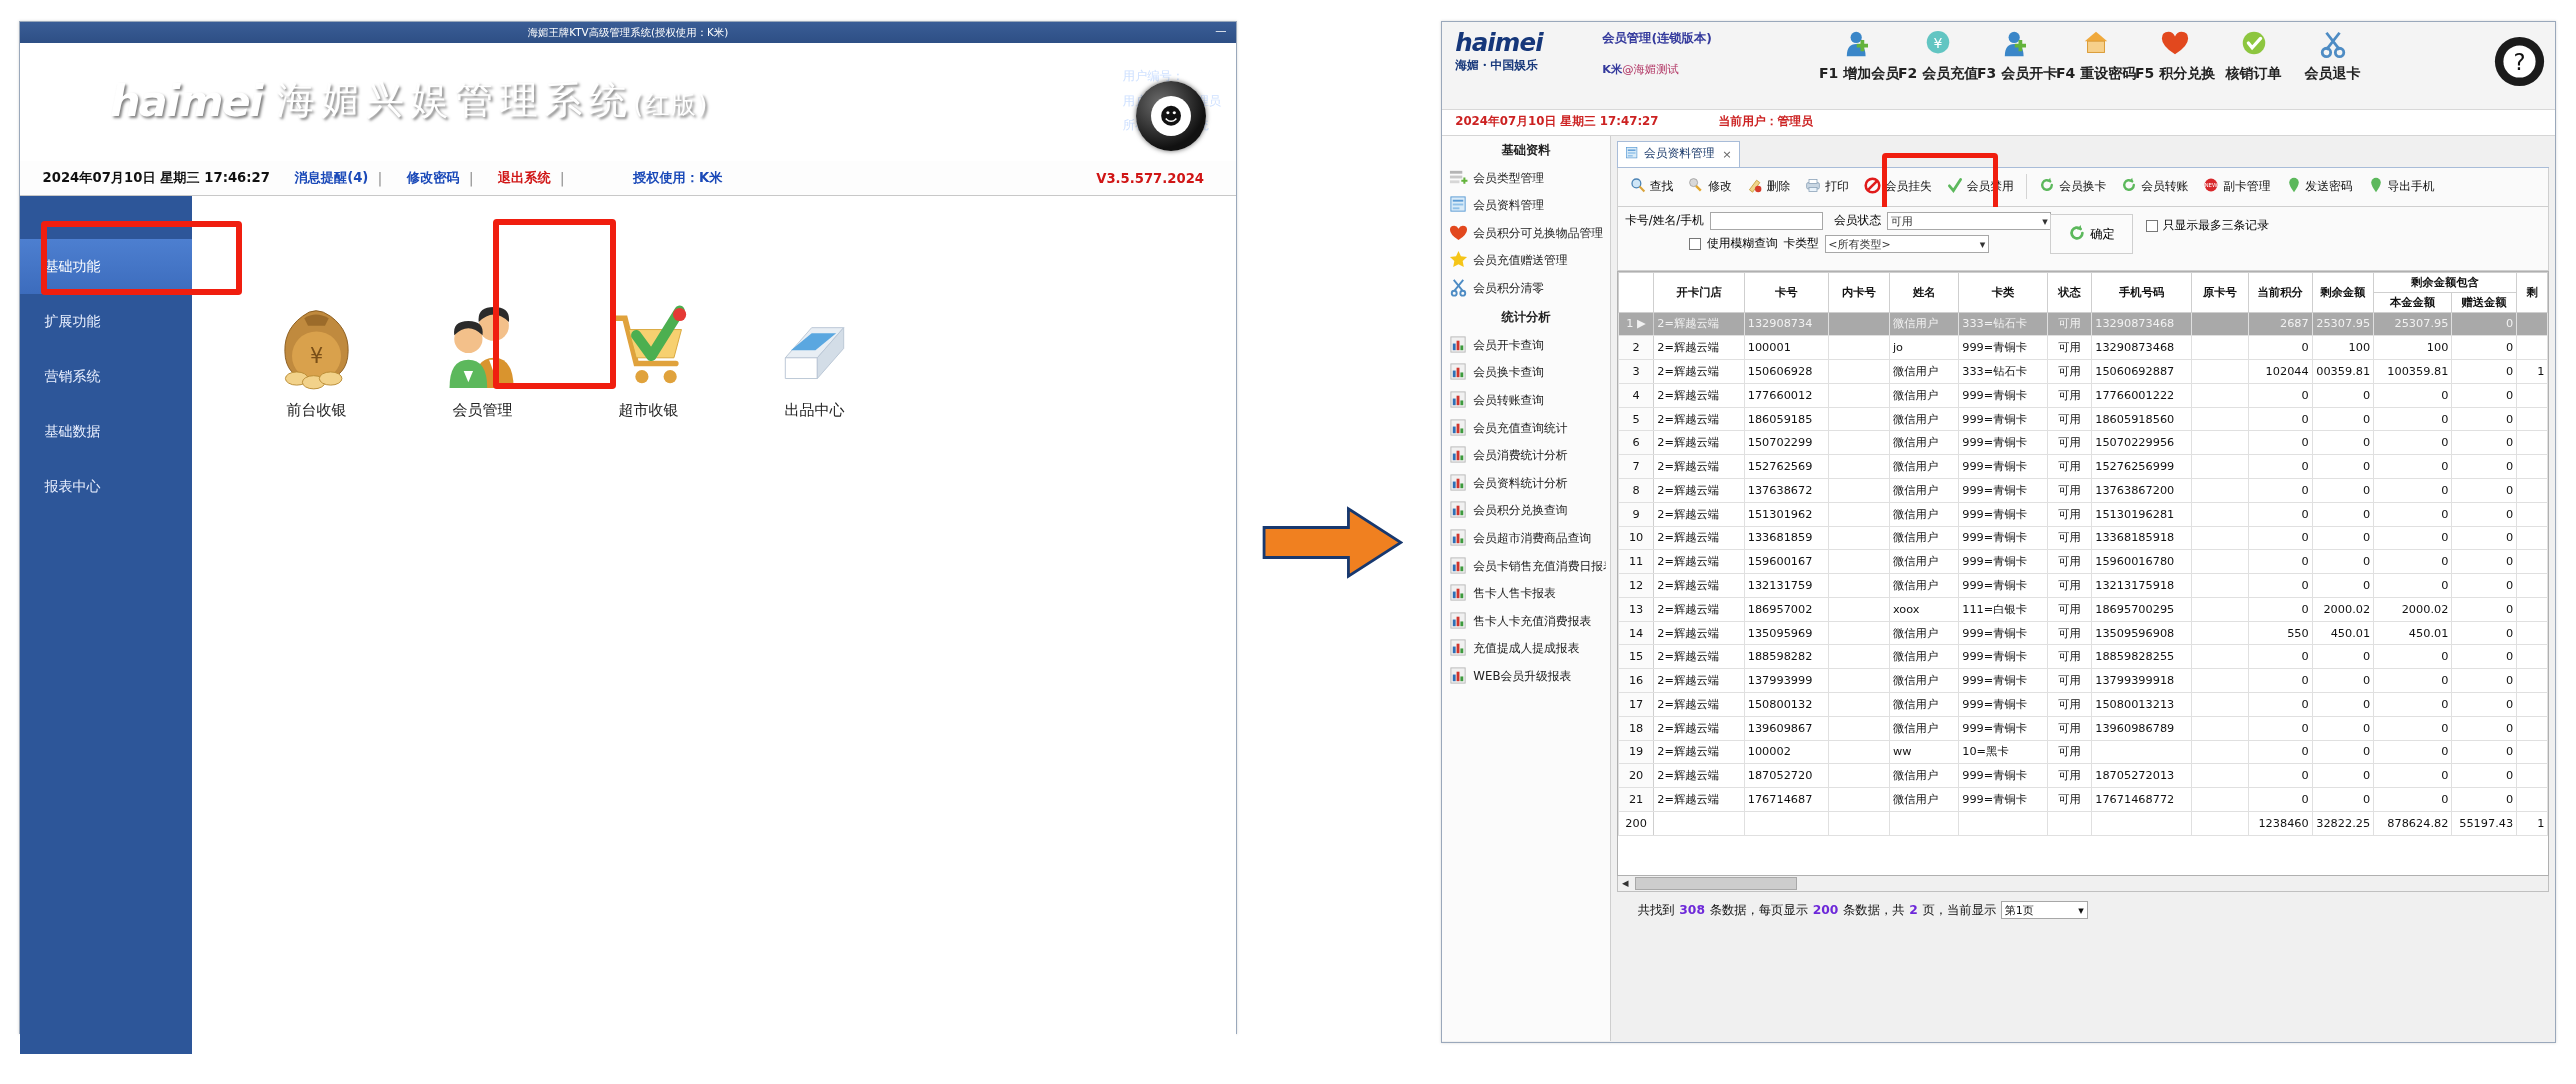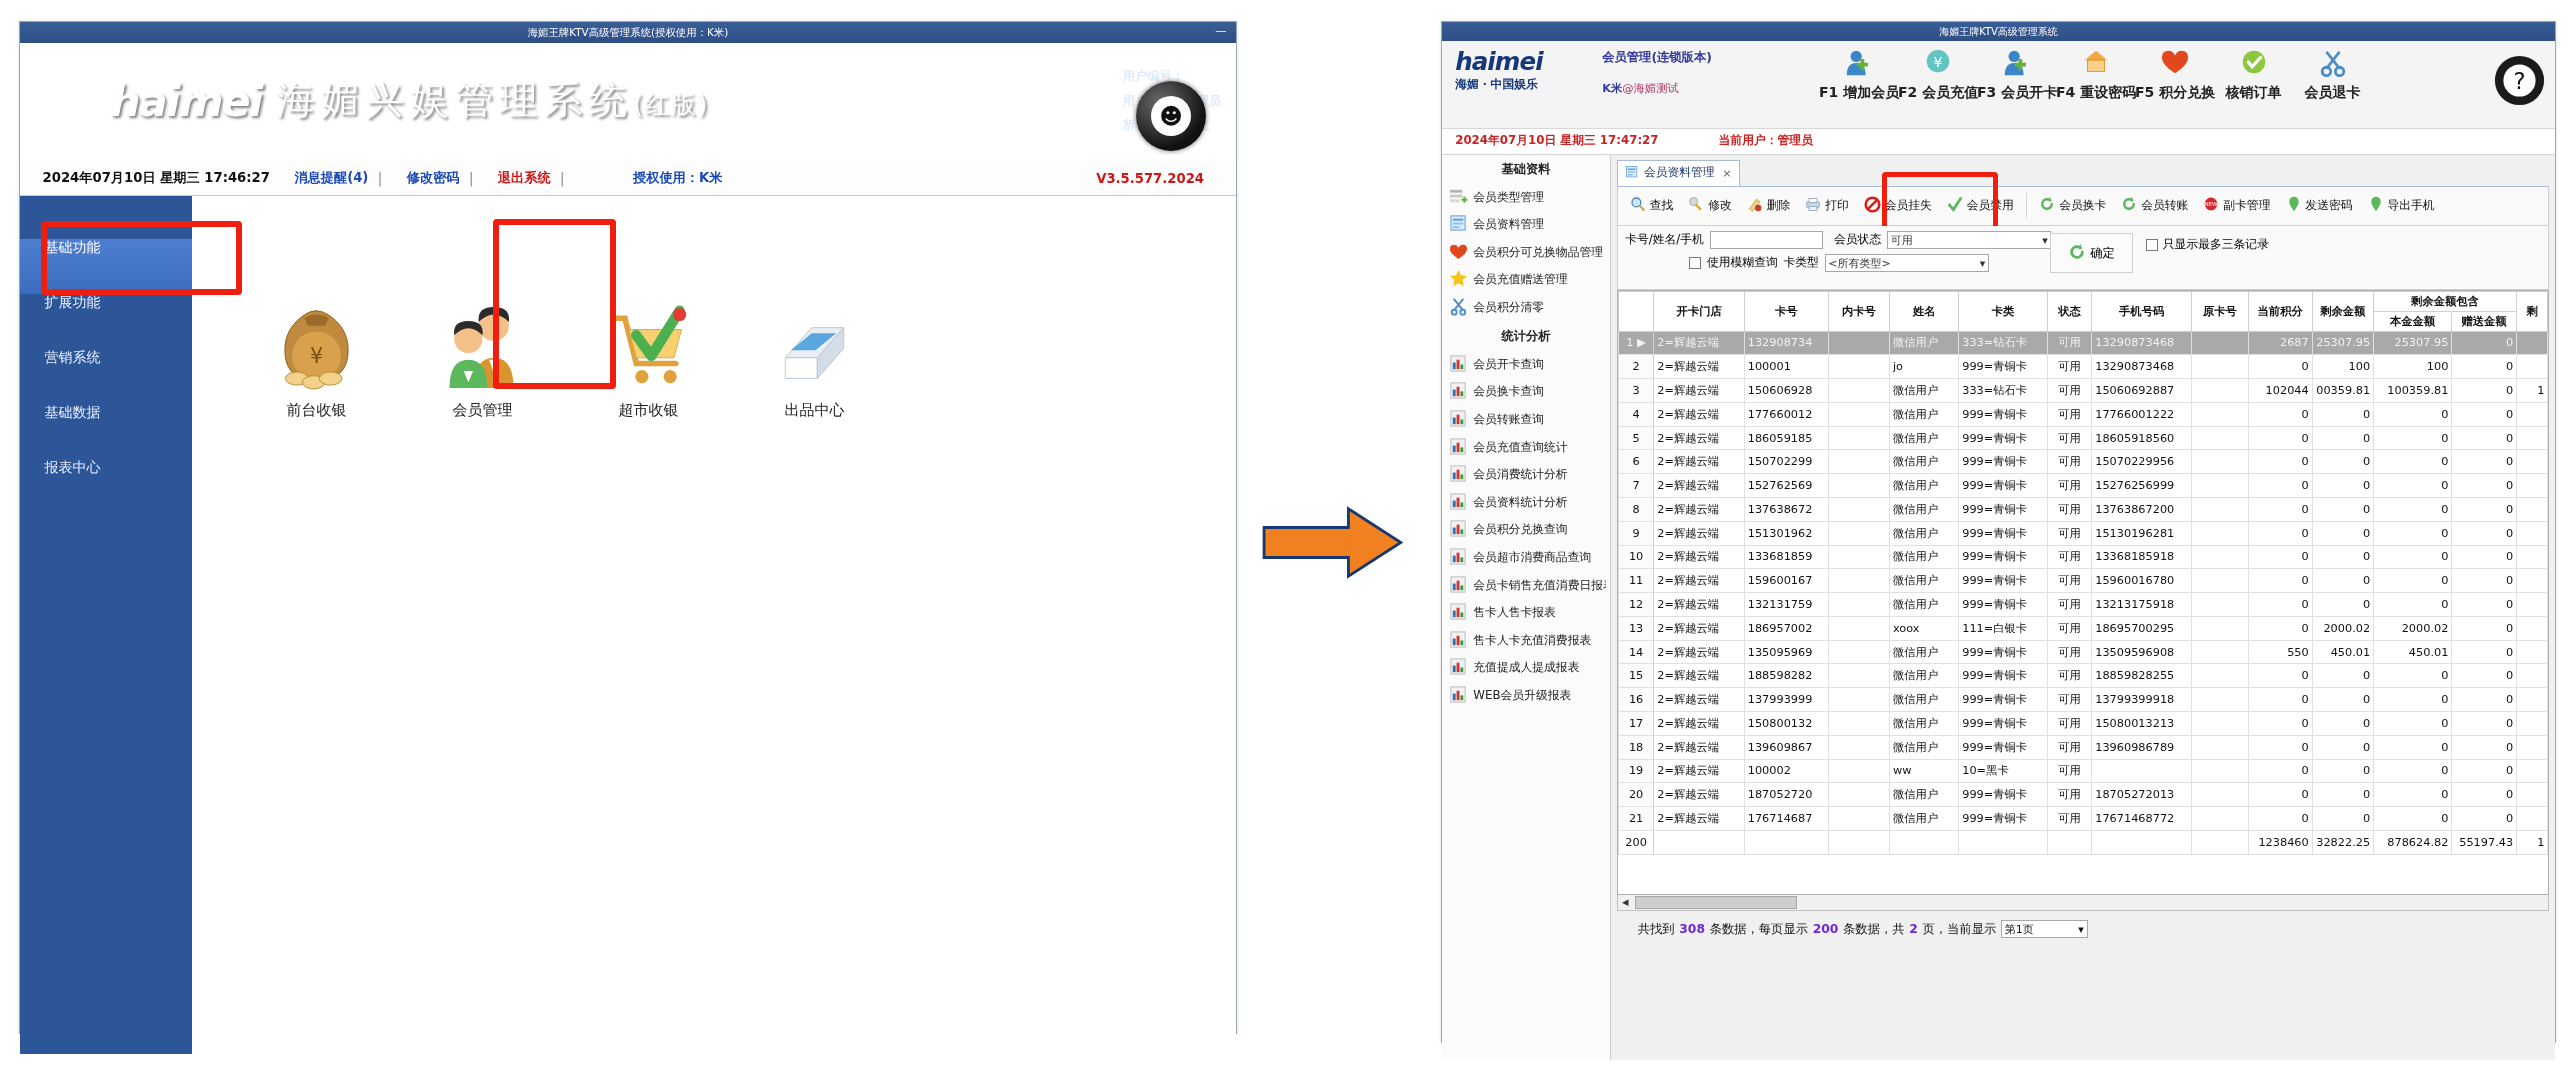--- a/index.html
+++ b/index.html
@@ -30,21 +30,21 @@
   .infobar{height:34px;border-bottom:0.9px solid #c8c8c8;display:flex;align-items:center;font-size:13.2px;color:#111;background:#fdfdfd;}
   .infobar .dt{margin-left:22.6px;font-weight:bold;}
   .infobar .lnk{margin-left:24.5px;color:#1a49b8;font-weight:bold;cursor:pointer;}
   .infobar .lnk.red{color:#d01515;}
   .infobar .sep{margin-left:9.4px;color:#888;}
   .infobar .auth{position:absolute;left:613px;color:#1a49b8;font-weight:bold;}
   .infobar .ver{position:absolute;right:32px;color:#d01515;font-weight:bold;}
 
   .lbody{display:flex;height:858px;}
   .lsidebar{width:172px;background:#2d5699;flex:none;padding-top:43px;}
-  .lsideitem{height:55px;color:#eaf0ff;font-size:14px;display:flex;align-items:flex-start;padding-left:24.5px;}
+  .lsideitem{height:55px;color:#eaf0ff;font-size:14px;display:flex;align-items:center;padding-left:24.5px;}
   .lsideitem.active{background:linear-gradient(#4d7fd0,#3c6cbd);color:#fff;}
   .lmain{flex:1;background:#fff;position:relative;}
   .apps{display:flex;gap:53px;padding:85px 0 0 68px;}
   .app{width:113px;text-align:center;}
   .appicon{height:111px;display:flex;align-items:flex-end;justify-content:center;}
   .applabel{font-size:15px;color:#222;margin-top:9.4px;}
   .hl{position:absolute;border:6.6px solid #f01e0f;border-radius:3.8px;pointer-events:none;}
 
   
   #arrow{position:absolute;left:1262px;top:505px;width:141px;height:75px;}
@@ -256,23 +256,20 @@
       </div>
     </div>
   </div>
 
   <svg id="arrow" viewBox="0 0 150 80">
     <polygon points="2,24 92,24 92,4 148,40 92,76 92,56 2,56" fill="#f08020" stroke="#17386f" stroke-width="3"></polygon>
   </svg>
 
   <div class="win" id="rightwin">
 
-    <div class="titlebar" style="height:19px;font-size:10px;">
-      <span>海媚王牌KTV高级管理系统</span>
-    </div>
 
     <div class="rhead">
       <div class="rlogo">
         <div class="mk">haimei</div>
         <div class="sub">海媚・中国娱乐</div>
       </div>
       <div class="rheadmid">
         <div class="rtitle">会员管理(连锁版本)</div>
         <div class="rsubtitle"><b>K米</b><span>@海媚测试</span></div>
       </div>

